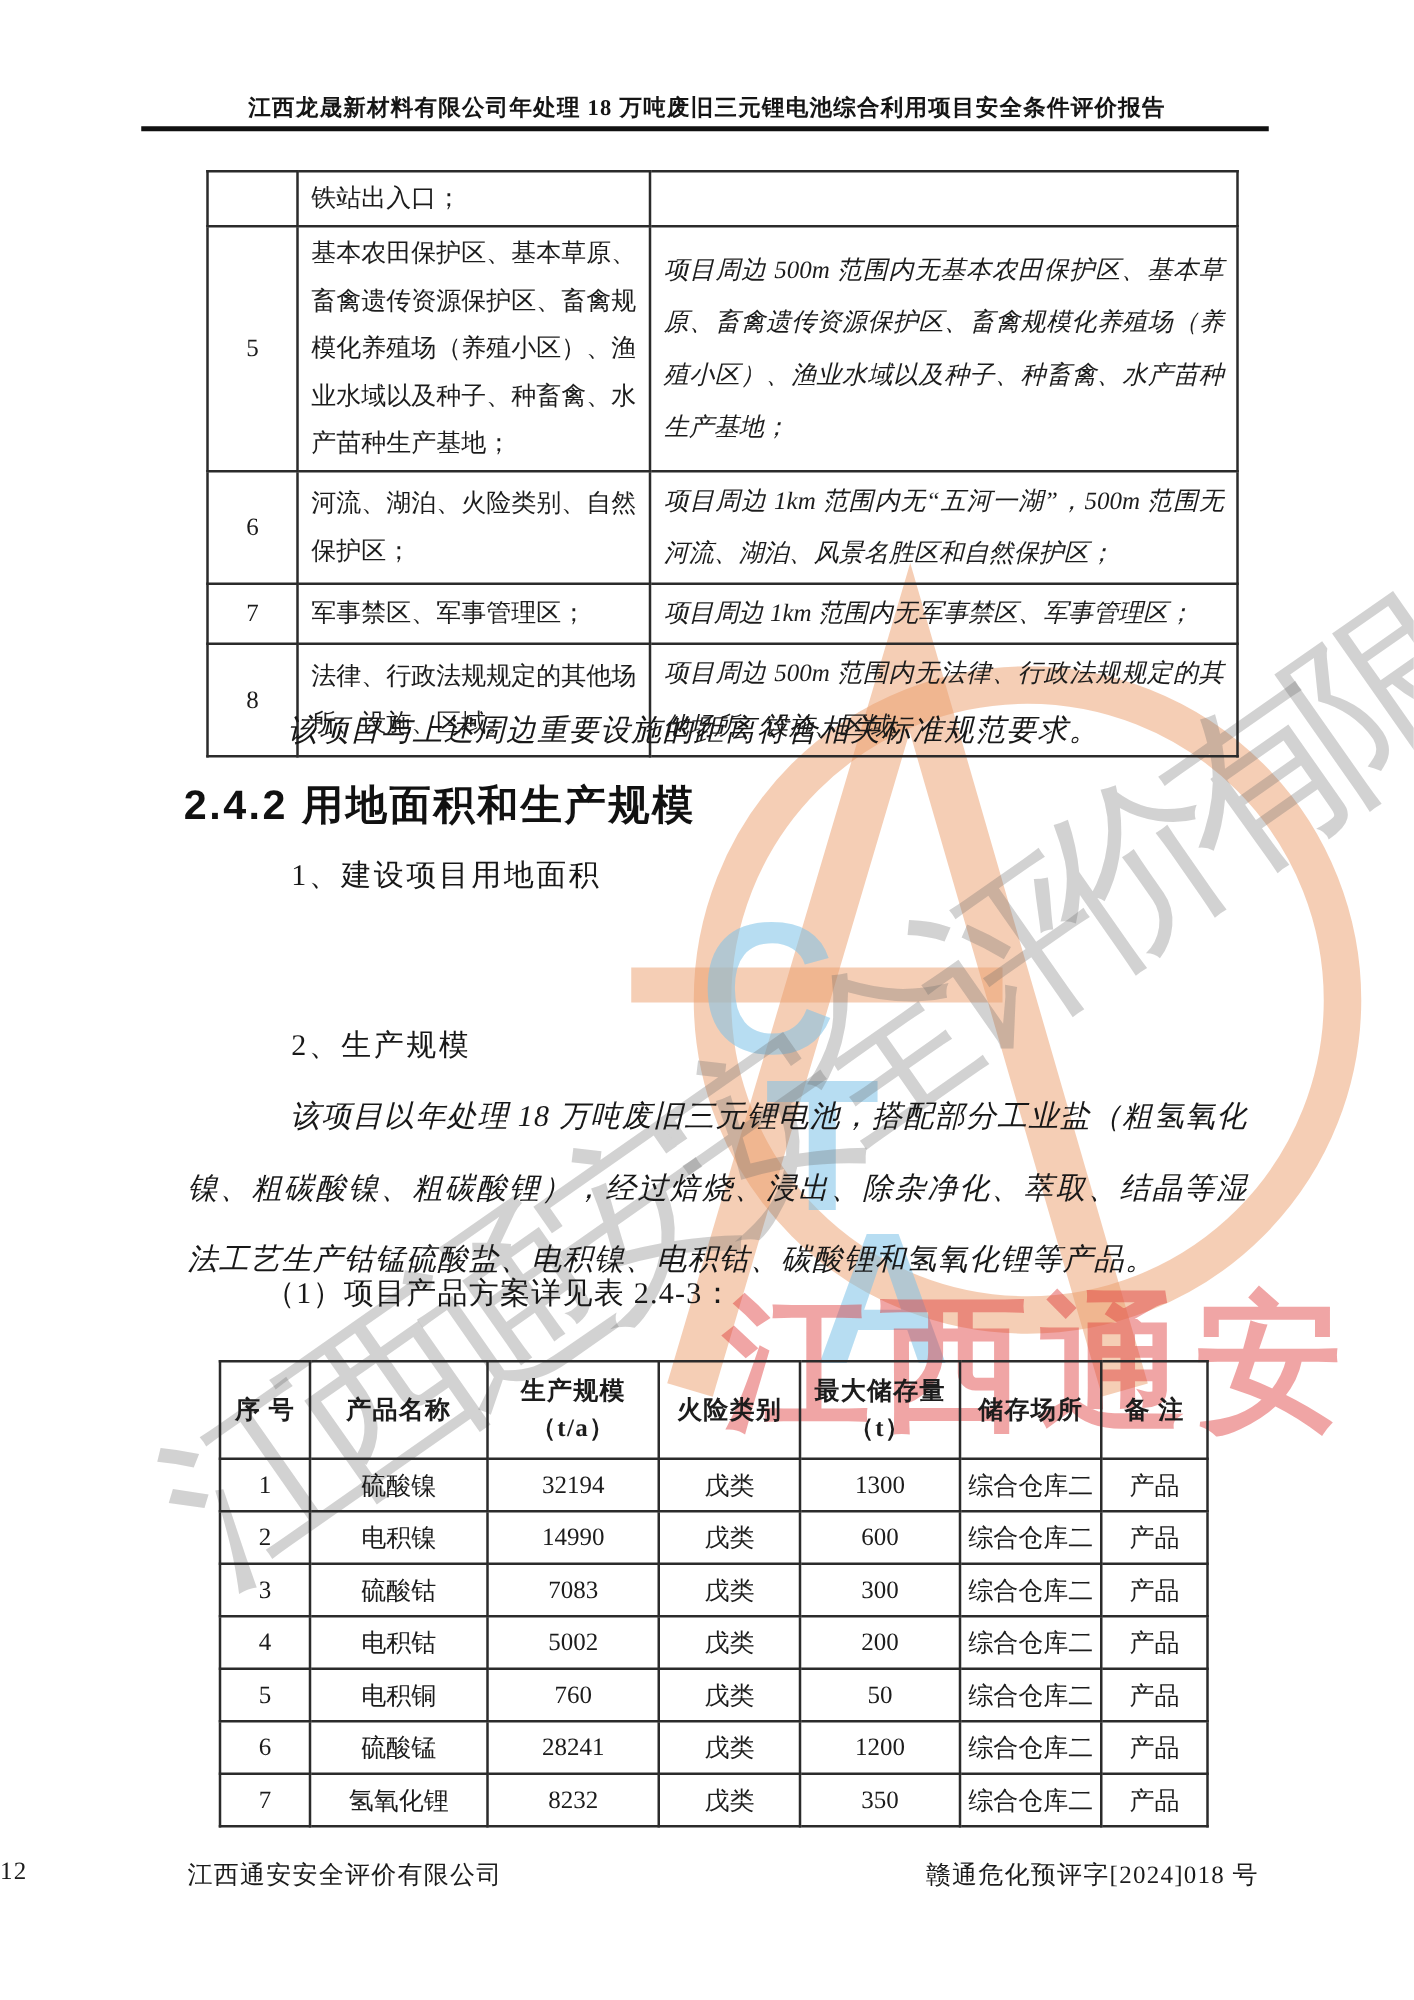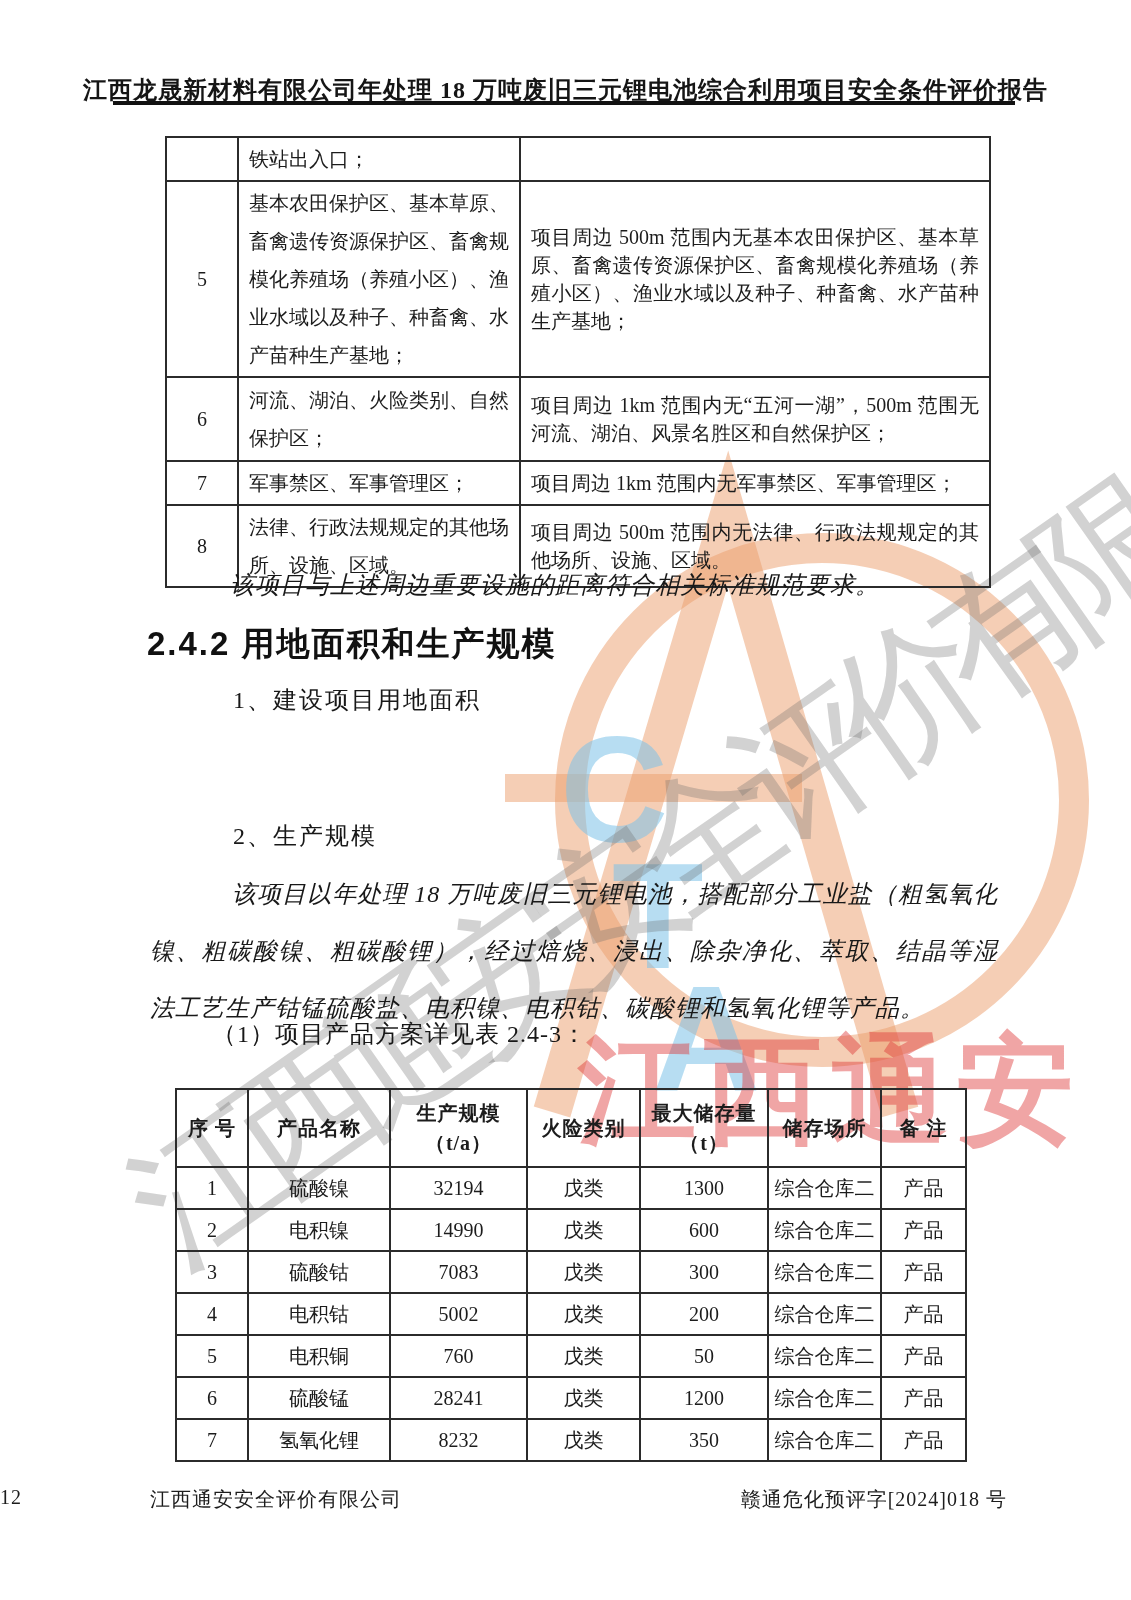--- a/index.html
+++ b/index.html
@@ -19,33 +19,33 @@
   .wm-diag{
     position:absolute;left:150px;top:1128px;z-index:2;
     font-size:148px;letter-spacing:-26px;white-space:nowrap;
     color:rgba(105,105,105,0.30);
     transform:rotate(-35deg);transform-origin:0 50%;
   }
   
   .content{position:absolute;inset:0;z-index:10;}
   .header-title{
     position:absolute;top:74px;left:0;width:100%;text-align:center;
-    font-size:24px;font-weight:bold;letter-spacing:1px;color:#151515;
+    font-size:18px;font-weight:bold;letter-spacing:1px;color:#151515;
   }
   .header-rule{position:absolute;top:101px;left:113px;width:902px;height:4px;background:#111;}
   table{border-collapse:collapse;table-layout:fixed;}
   
   .siting-table{position:absolute;top:136px;left:165px;width:824px;}
   .siting-table td{
     border:2px solid #2b2b2b;font-size:20px;line-height:38px;
     padding:2px 10px;vertical-align:middle;color:#1c1c1c;
   }
   .siting-table td.no-cell{text-align:center;padding:2px 2px;}
   .siting-table td.item-cell{text-align:justify;}
-  .siting-table td.result-cell{text-align:justify;line-height:28px;}
+  .siting-table td.result-cell{text-align:justify;line-height:42px;font-style:italic;}
   
   .par{position:absolute;left:150px;width:848px;font-size:24px;letter-spacing:1px;line-height:57px;text-align:justify;color:#181818;font-style:italic;}
   .closing-note{top:560px;text-indent:80px;line-height:50px;}
   .section-heading{
     position:absolute;left:147px;top:622px;font-size:33px;font-weight:bold;color:#111;
     font-family:Liberation Sans, sans-serif;letter-spacing:2px;
   }
   .list-item{position:absolute;left:233px;font-size:24px;letter-spacing:2px;color:#181818;}
   .item1{top:684px;}
   .item2{top:820px;}

